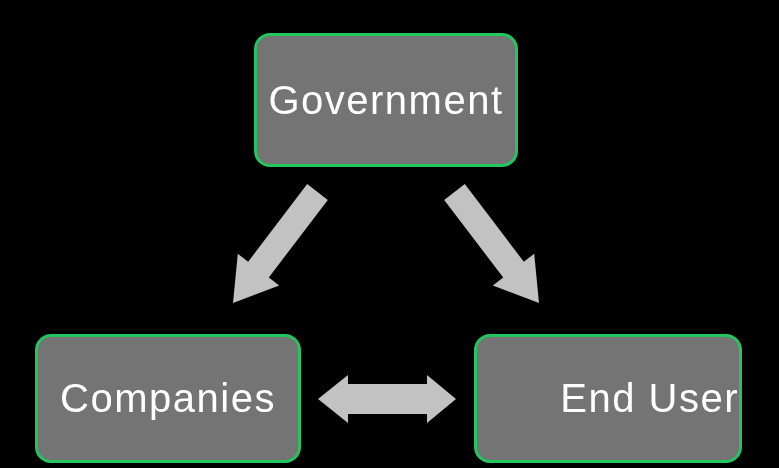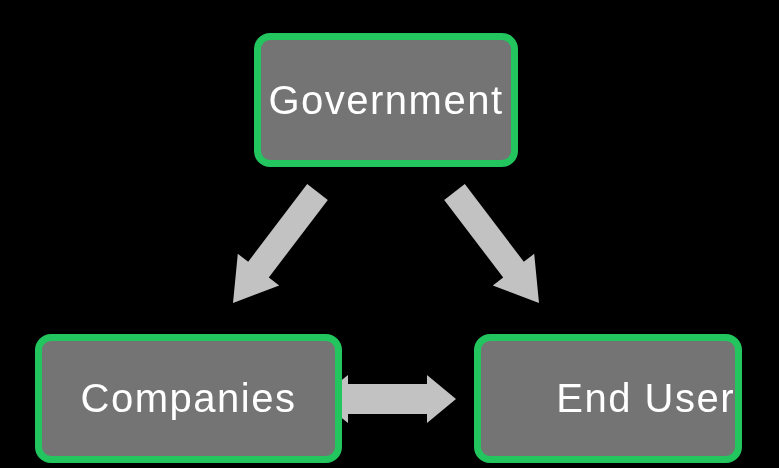--- a/index.html
+++ b/index.html
@@ -19,35 +19,35 @@
     position: absolute;
     left: 0;
     top: 0;
     width: 779px;
     height: 468px;
   }
   .node {
     position: absolute;
     box-sizing: border-box;
     background: #747474;
-    border: 7px solid #22c55e;
+    border: 3px solid #22c55e;
     border-radius: 16px;
     display: flex;
     align-items: center;
     justify-content: center;
   }
   .node-label {
     color: #ffffff;
     font-size: 40px;
     font-weight: 400;
     letter-spacing: 1.5px;
     white-space: nowrap;
   }
   .node-government { left: 254px; top: 33px;  width: 264px; height: 134px; }
-  .node-companies  { left: 35px;  top: 334px; width: 307px; height: 129px; }
+  .node-companies  { left: 35px;  top: 334px; width: 266px; height: 129px; }
   .node-end-user   { left: 474px; top: 334px; width: 268px; height: 129px; justify-content: flex-end; }
 </style>
 </head>
 <body>
 
 <div class="stage">
 
   <svg class="arrows" viewBox="0 0 779 468" xmlns="http://www.w3.org/2000/svg">
 
     <polygon points="307.2,184.1 248.2,261.7 237.8,253.8 233,303 279.2,285.4 268.8,277.5 327.8,199.9" fill="#c2c2c2"></polygon>

